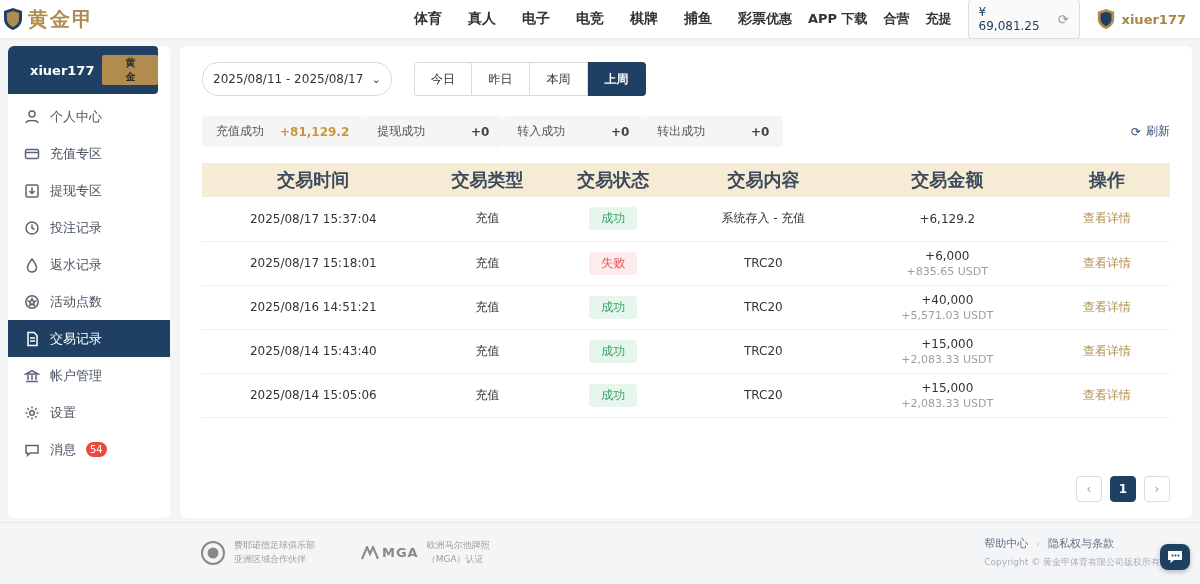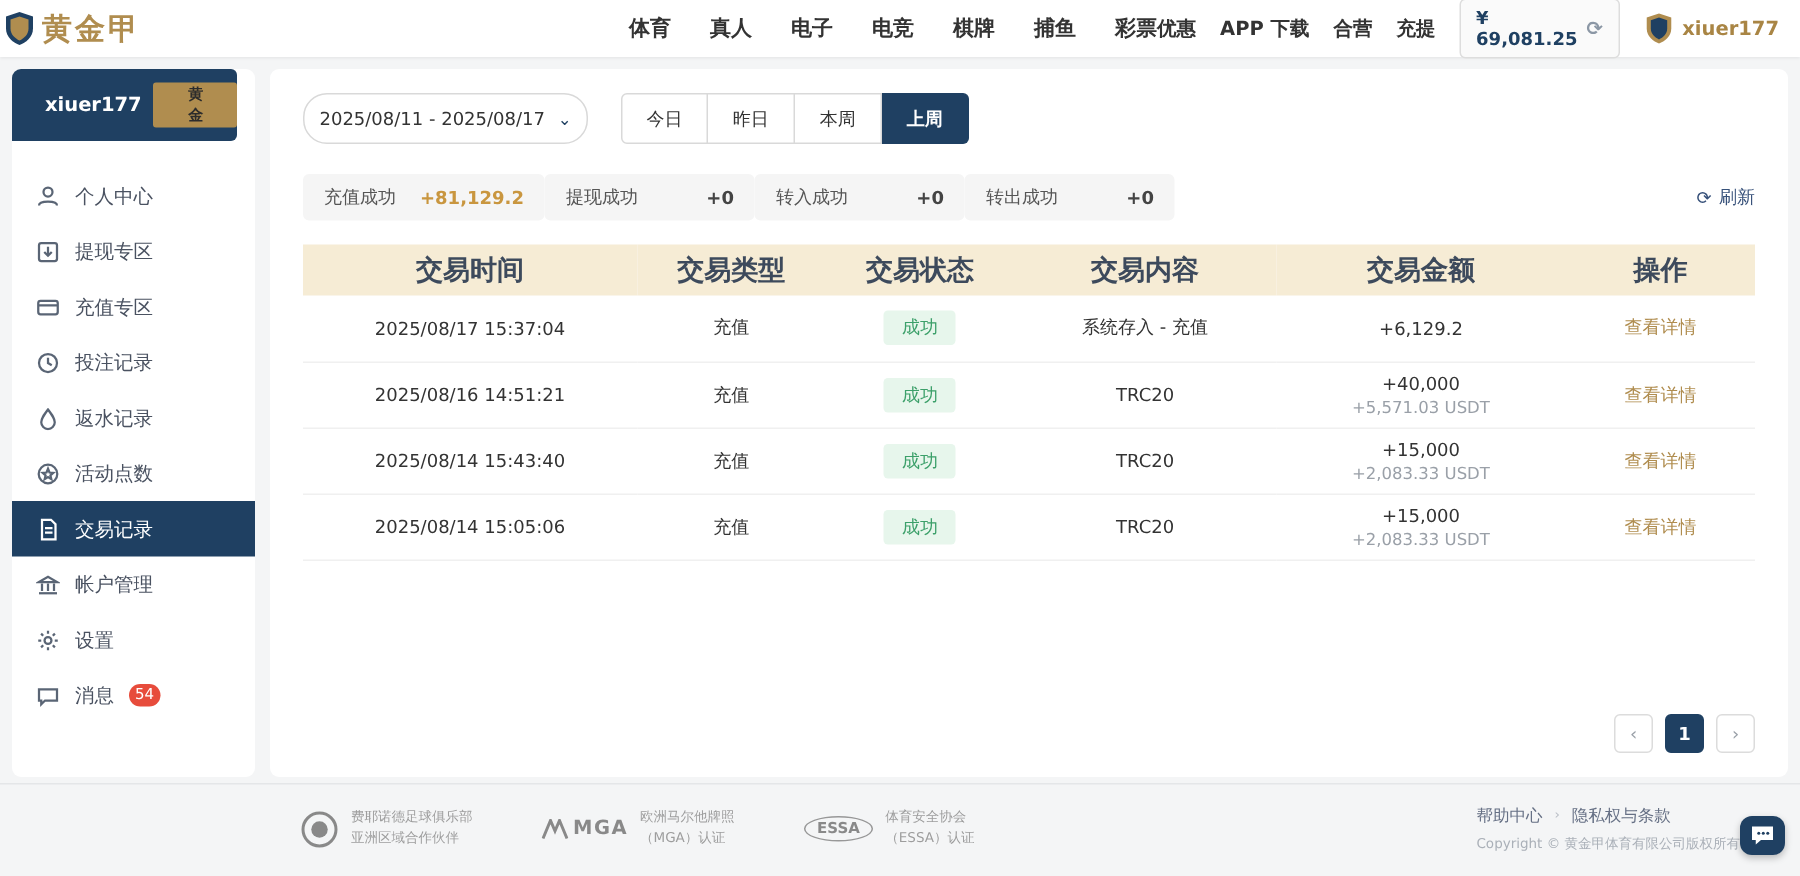--- a/index.html
+++ b/index.html
@@ -17,37 +17,37 @@
     height:38px; background:#fff; display:flex; align-items:center;
     padding:0 14px 0 0; box-shadow:0 1px 2px rgba(0,0,0,.06); position:relative; z-index:5;
   }
   .brand{display:flex; align-items:center; gap:4px; width:180px; padding-left:2px;}
   .brand-text{font-size:20px; font-weight:bold; color:var(--gold); letter-spacing:2px; font-family:"DejaVu Serif","Liberation Serif",serif;}
   .main-nav{display:flex; gap:26px; margin-left:290px;}
   .main-nav .nav-item{font-size:14px; font-weight:bold; color:#333; cursor:pointer; white-space:nowrap;}
   .topbar-right{margin-left:auto; display:flex; align-items:center; gap:16px;}
   .topbar-right .top-link{font-size:13px; font-weight:bold; color:#333; cursor:pointer; white-space:nowrap;}
   .balance-box{
-    display:flex; align-items:center; gap:6px; border:1px solid #ddd; border-radius:4px;
-    background:#fafafa; padding:5px 10px; font-size:12px; font-weight:bold; color:var(--navy); cursor:pointer;
+    display:flex; align-items:center; gap:18px; border:1px solid #ddd; border-radius:4px;
+    background:#fafafa; padding:5px 10px; font-size:12px; font-weight:normal; color:var(--navy); cursor:pointer;
   }
   .refresh-glyph{color:#8b97a5; font-size:13px;}
   .user-chip{display:flex; align-items:center; gap:6px; cursor:pointer;}
   .user-chip .user-name{font-size:13px; font-weight:bold; color:#a98544;}
   
   .page{display:flex; gap:10px; padding:8px 8px 0 8px; height:474px;}
   
   .sidebar{width:162px; background:#fff; border-radius:6px; overflow:hidden; height:472px;}
   .user-band{
     background:var(--navy); color:#fff; font-size:13px; font-weight:bold;
     padding:9px 12px 9px 22px; display:flex; align-items:center; gap:8px;
     border-radius:0 4px 4px 0; width:150px;
   }
   .level-badge{background:var(--gold); color:#2c2c2c; font-size:10px; padding:1px 23px; border-radius:2px; font-weight:bold;}
-  .menu{list-style:none; padding:18px 0;}
+  .menu{list-style:none; padding:4px 0;}
   .menu li{
     display:flex; align-items:center; gap:10px; padding:0 10px 0 16px; height:37px;
     font-size:13px; color:#4a5261; cursor:pointer;
   }
   .menu li .mi{width:16px; height:16px; flex:0 0 16px; stroke:#5a6575; fill:none; stroke-width:1.5;}
   .menu li.active{background:var(--navy); color:#fff;}
   .menu li.active .mi{stroke:#fff;}
   .count-badge{
     background:#e74c3c; color:#fff; font-size:10px; min-width:18px; height:15px;
     border-radius:8px; display:inline-flex; align-items:center; justify-content:center; padding:0 4px;
@@ -174,31 +174,31 @@
     <ul class="menu">
       <li class="normal">
         <svg class="mi" viewBox="0 0 16 16">
             <circle cx="8" cy="5" r="3"></circle>
             <path d="M2 14 C2 10.5 14 10.5 14 14"></path>
           </svg>
         <span>个人中心</span>
       </li>
       <li class="normal">
         <svg class="mi" viewBox="0 0 16 16">
+            <rect x="1.5" y="3.5" width="13" height="9" rx="1.5"></rect>
+            <line x1="1.5" y1="6.5" x2="14.5" y2="6.5"></line>
+          </svg>
+        <span>充值专区</span>
+      </li>
+      <li class="normal">
+        <svg class="mi" viewBox="0 0 16 16">
             <rect x="2" y="2" width="12" height="12" rx="1.5"></rect>
             <path d="M5.5 8 L8 10.5 L10.5 8 M8 10.5 V4.5"></path>
           </svg>
         <span>提现专区</span>
-      </li>
-      <li class="normal">
-        <svg class="mi" viewBox="0 0 16 16">
-            <rect x="1.5" y="3.5" width="13" height="9" rx="1.5"></rect>
-            <line x1="1.5" y1="6.5" x2="14.5" y2="6.5"></line>
-          </svg>
-        <span>充值专区</span>
       </li>
       <li class="normal">
         <svg class="mi" viewBox="0 0 16 16">
             <circle cx="8" cy="8" r="6"></circle>
             <path d="M8 4.5 V8 L10.5 9.5"></path>
           </svg>
         <span>投注记录</span>
       </li>
       <li class="normal">
         <svg class="mi" viewBox="0 0 16 16">
@@ -298,20 +298,31 @@
         </tr>
       </thead>
       <tbody>
         <tr>
           <td>2025/08/17 15:37:04</td>
           <td>充值</td>
           <td><span class="pill success">成功</span></td>
           <td>系统存入 - 充值</td>
           <td>
               <div class="amt-main">+6,129.2</div>
+            </td>
+          <td><span class="detail-link">查看详情</span></td>
+        </tr>
+        <tr>
+          <td>2025/08/17 15:18:01</td>
+          <td>充值</td>
+          <td><span class="pill fail">失败</span></td>
+          <td>TRC20</td>
+          <td>
+              <div class="amt-main">+6,000</div>
+              <div class="amt-sub">+835.65 USDT</div>
             </td>
           <td><span class="detail-link">查看详情</span></td>
         </tr>
         <tr>
           <td>2025/08/16 14:51:21</td>
           <td>充值</td>
           <td><span class="pill success">成功</span></td>
           <td>TRC20</td>
           <td>
               <div class="amt-main">+40,000</div>
@@ -369,27 +380,20 @@
       <svg width="18" height="14" viewBox="0 0 18 14">
         <path d="M1 13 L6 1 L9 8 L12 1 L17 13" fill="none" stroke="#777" stroke-width="2"></path>
       </svg>
       <span class="p-brand">MGA</span>
     </div>
     <div class="p-text">
       <div>欧洲马尔他牌照</div>
       <div>（MGA）认证</div>
     </div>
   </div>
-  <div class="partner">
-    <span class="essa-oval">ESSA</span>
-    <div class="p-text">
-      <div>体育安全协会</div>
-      <div>（ESSA）认证</div>
-    </div>
-  </div>
   <div class="footer-right">
     <div class="footer-links">
       <span class="flink">帮助中心</span>
       <span class="sep">›</span>
       <span class="flink">隐私权与条款</span>
     </div>
     <div class="copyright">Copyright © 黄金甲体育有限公司版权所有</div>
   </div>
 </footer>
 

